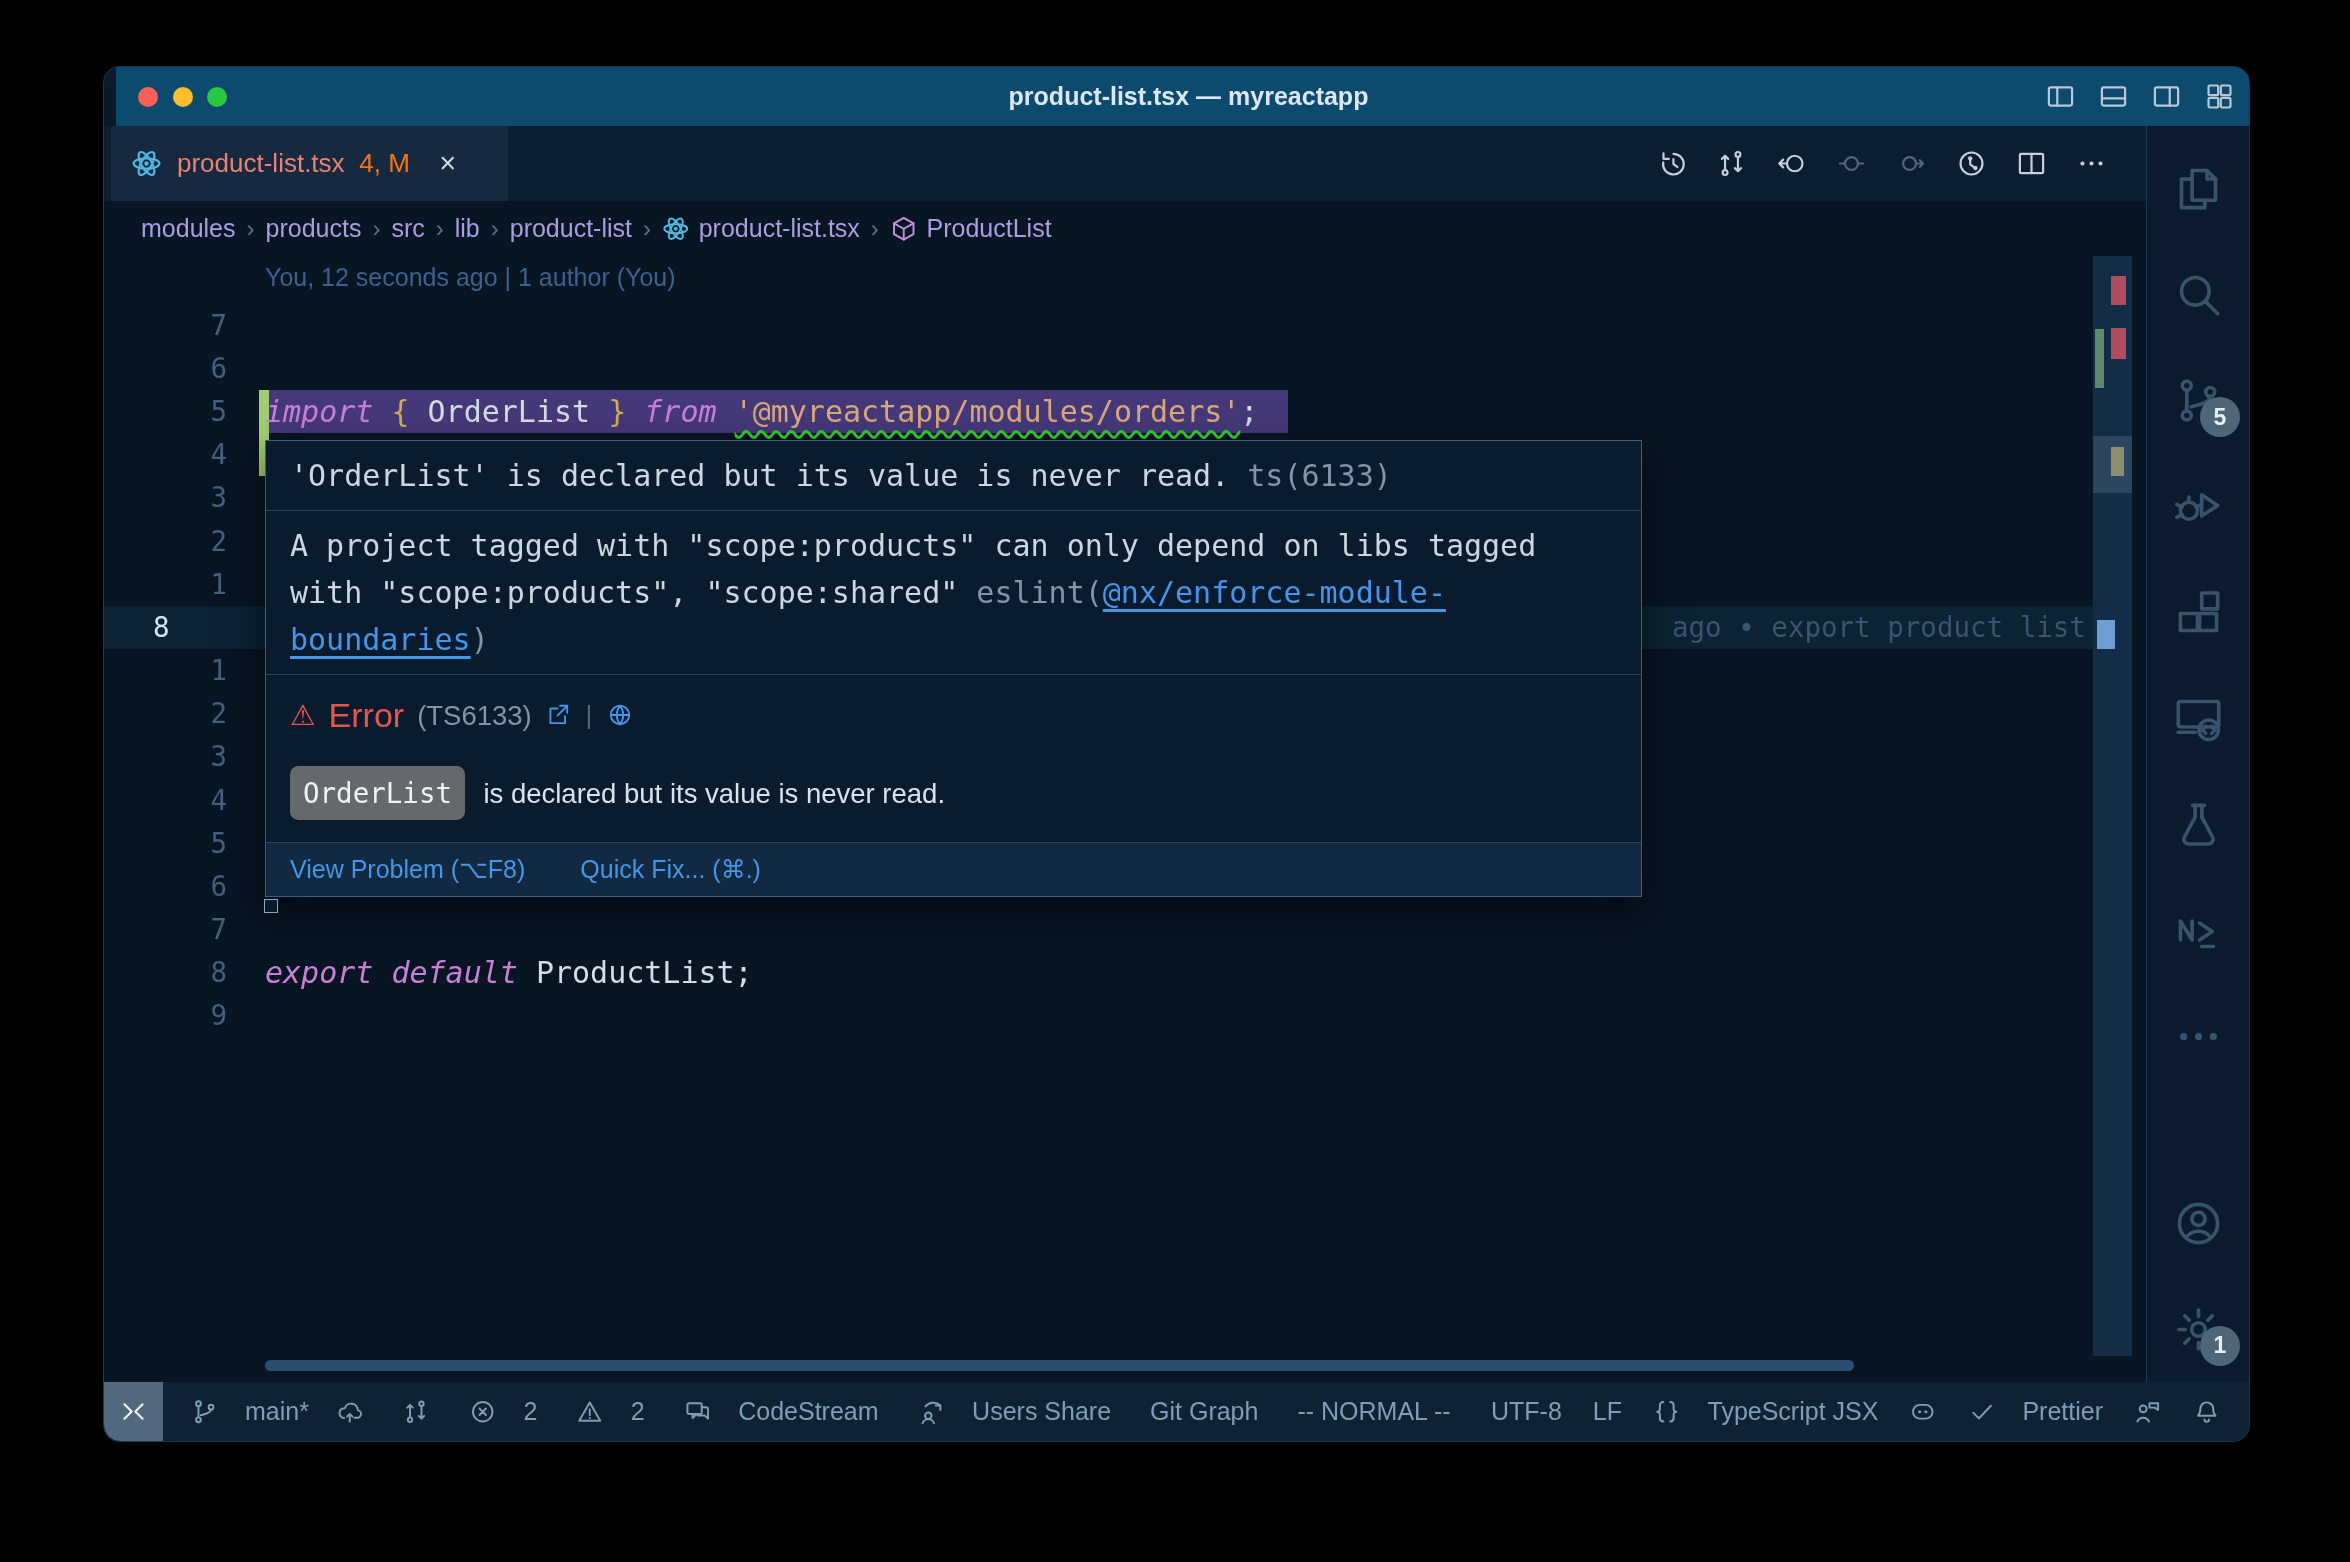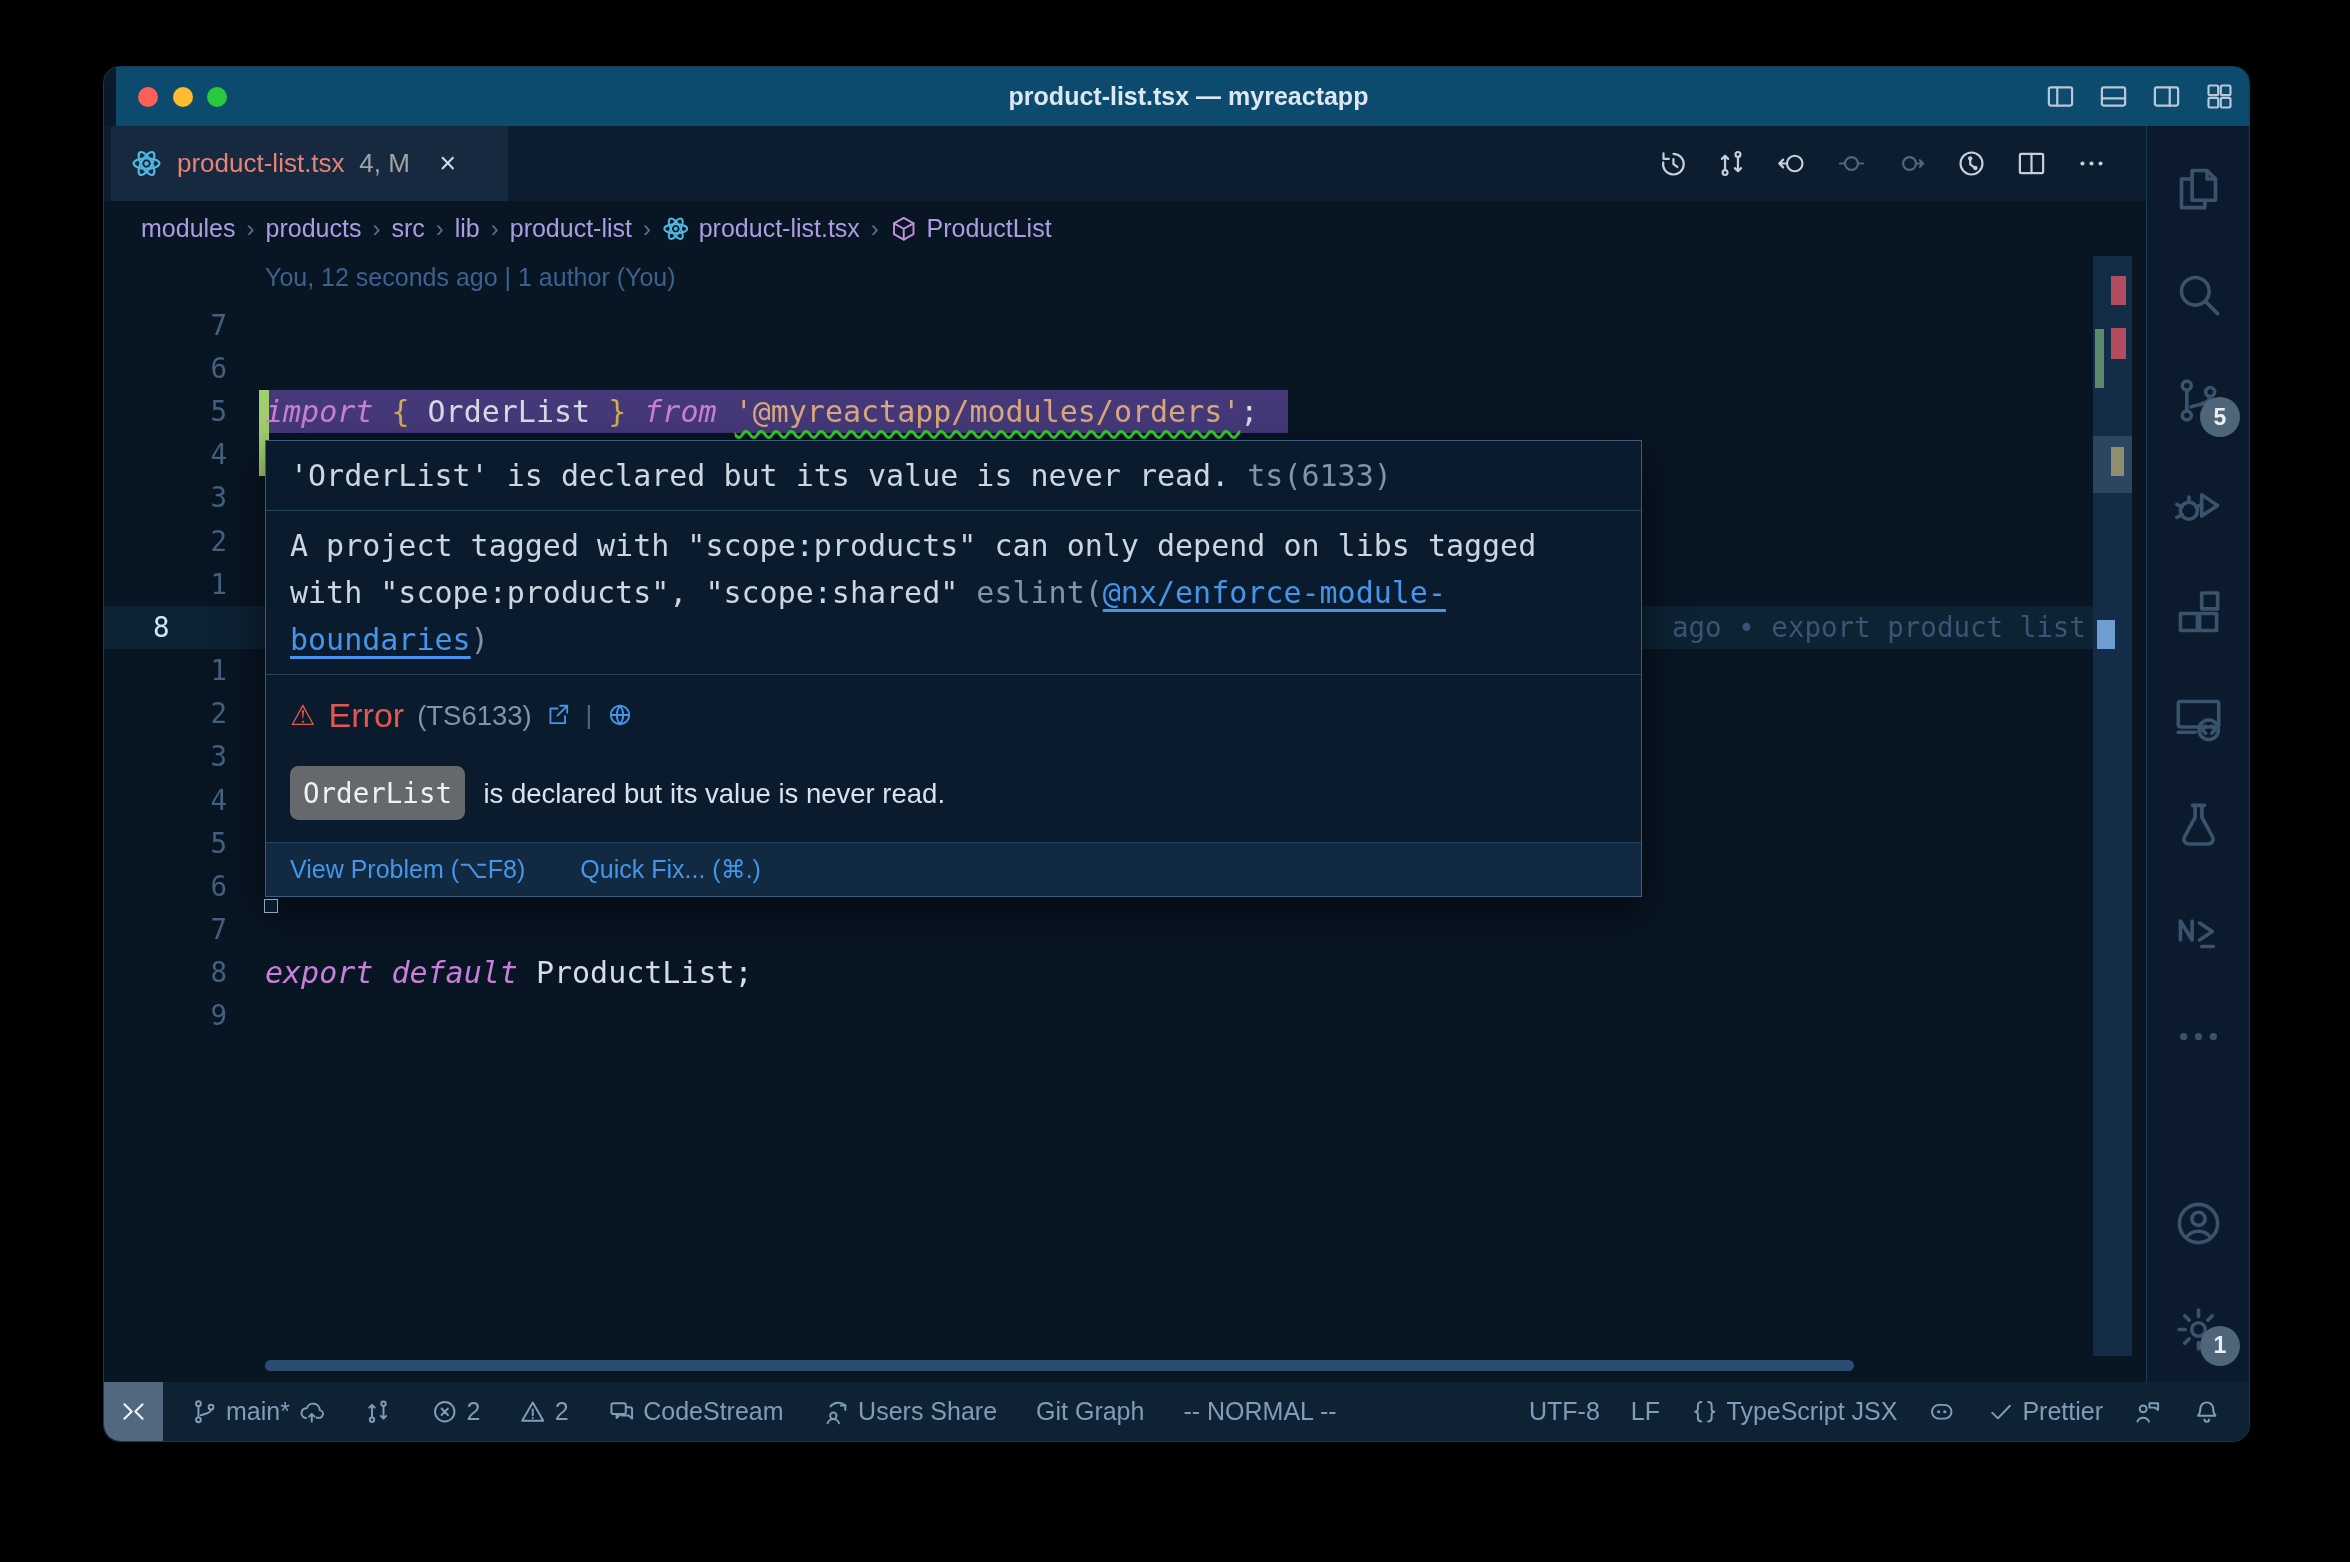--- a/index.html
+++ b/index.html
@@ -15,21 +15,21 @@
   .wtitle{position:absolute;left:0;right:0;top:0;height:59px;display:flex;align-items:center;justify-content:center;
     color:#dce7f2;font-size:25px;font-weight:700;}
   .layoutctl{position:absolute;right:26px;top:0;height:59px;display:flex;align-items:center;gap:22px;color:#b9c7d6;}
   .layoutctl .ic svg{width:31px;height:31px;display:block;}
   
   .tabbar{position:absolute;left:0;top:59px;width:2042px;height:75px;background:#0c1d2f;}
   .tab{position:absolute;left:7.3px;top:0;height:75px;width:397px;background:#16293e;display:flex;align-items:center;
     padding:0 20px;gap:14.7px;box-sizing:border-box;}
   .tab .ic svg{width:31px;height:31px;display:block;color:#4fb8e0;}
   .tab-label{color:#e88275;font-size:26px;}
-  .tab-badge{color:#a3a3a3;font-size:26px;}
+  .tab-badge{color:#f97316;font-size:26px;}
   .tab-close{color:#cdd9e5;font-size:29px;margin-left:14.7px;line-height:1;}
   .toolbar{position:absolute;right:39px;top:0;height:75px;display:flex;align-items:center;gap:29px;color:#c3cfdb;}
   .tb-btn{display:flex;}
   .tb-btn svg{width:31px;height:31px;display:block;}
   .tb-btn.disabled{color:#51677d;}
   
   .breadcrumb{position:absolute;left:0;top:134px;width:2042px;height:55px;background:#081523;display:flex;
     align-items:center;padding-left:37px;font-size:25px;color:#ab9de4;box-sizing:border-box;}
   .bc-item{display:flex;align-items:center;gap:9.2px;}
   .bc-sep{color:#5b6f8e;padding:0 11px;font-size:24px;}
@@ -94,21 +94,21 @@
   .ab-badge{position:absolute;right:-16.5px;bottom:-11px;min-width:40px;height:40px;border-radius:50%;background:#4f6679;
     color:#e9eff5;font-size:23px;font-weight:700;display:flex;align-items:center;justify-content:center;}
   
   .statusbar{position:absolute;left:0;top:1315px;width:2145px;height:59px;background:#0e2234;color:#7f9db9;
     display:flex;align-items:center;font-size:25px;}
   .sb-remote{width:59px;height:59px;background:#52687f;color:#f2f6fa;display:flex;align-items:center;justify-content:center;
     border-bottom-left-radius:16.5px;flex:none;}
   .sb-remote svg{width:29px;height:29px;display:block;}
   .sb-left{display:flex;align-items:center;gap:39px;margin-left:27.5px;flex:1;min-width:0;}
   .sb-right{display:flex;align-items:center;gap:31px;margin-right:29px;}
-  .sb-item{display:flex;align-items:center;gap:8px;white-space:nowrap;}
+  .sb-item{display:flex;align-items:center;gap:27px;white-space:nowrap;}
   .sb-item svg{width:27.5px;height:27.5px;display:block;}
 </style>
 </head>
 <body>
 
 <div class="stage">
   <div class="window">
 
     <div class="titlebar">
       <div class="traffic">

